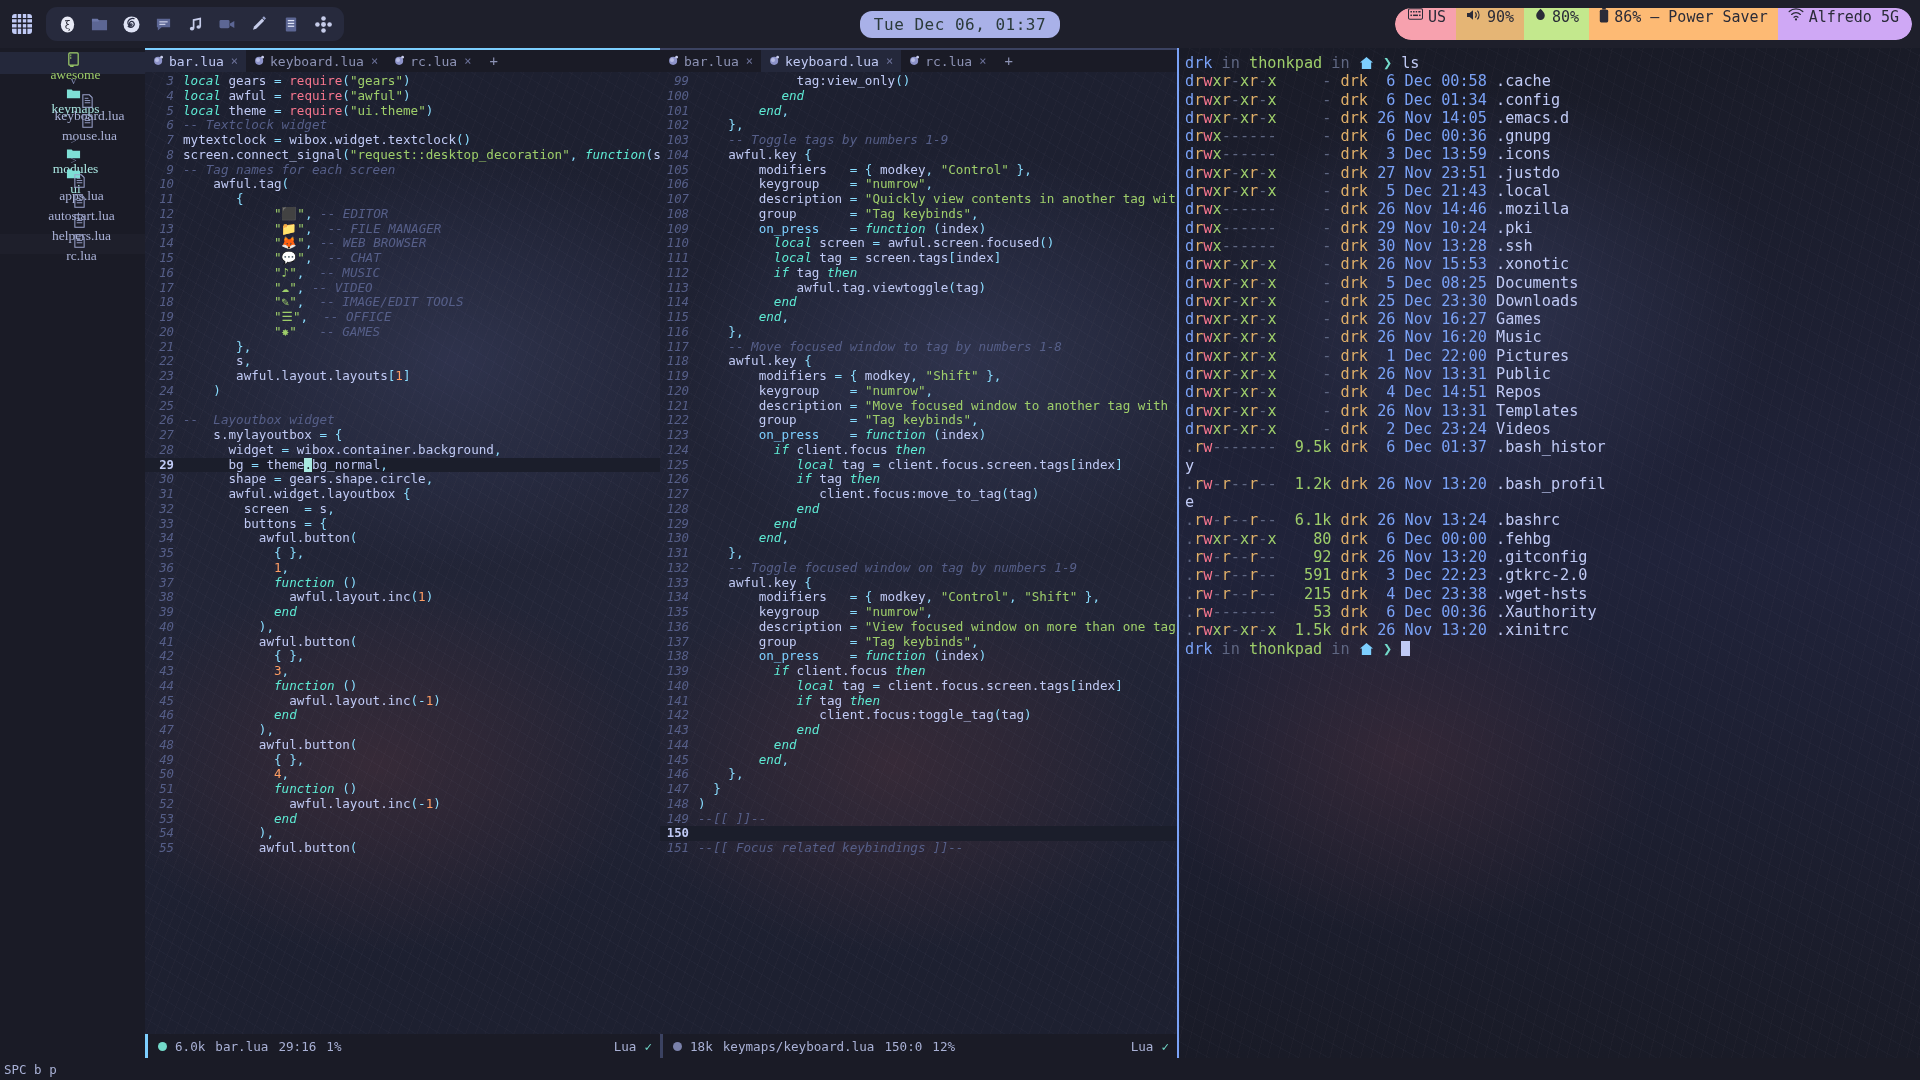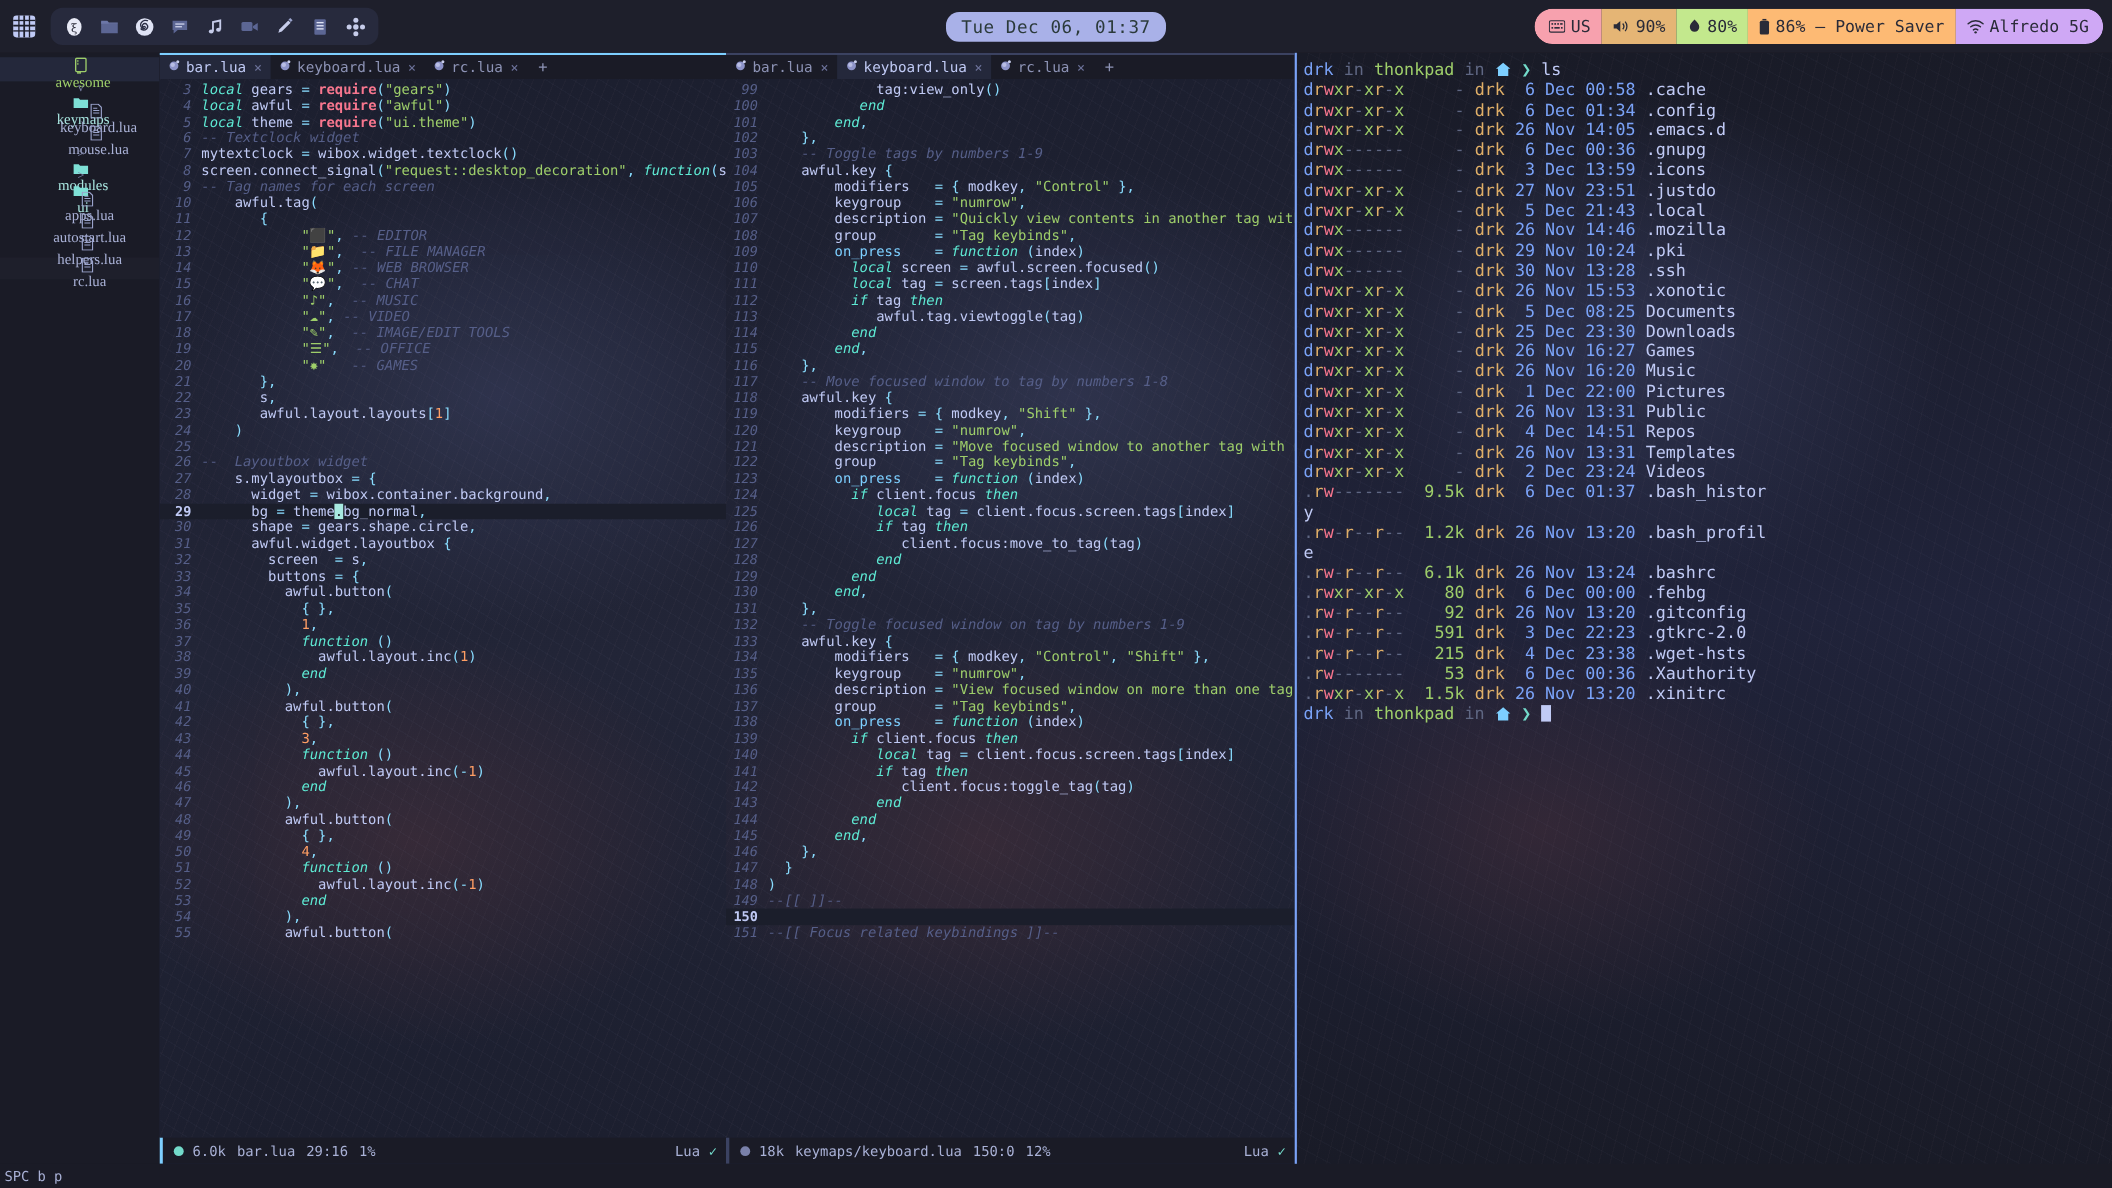--- a/index.html
+++ b/index.html
@@ -37,21 +37,21 @@
     padding: 4px 14px; font-size: 16px; letter-spacing: 0.5px;
     font-family: "DejaVu Sans Mono", monospace; pointer-events:auto;
   }
 
   .tray {
     position: absolute; right: 8px; top: 8px; height: 32px;
     display: flex; align-items: stretch; border-radius: 16px; overflow: hidden;
     font-size: 15px;
   }
   .tray .seg {
-    display: flex; align-items: center; gap: 5px; padding: 0 10px;
+    display: flex; align-items: flex-start; gap: 5px; padding: 0 10px;
     color: #2a2b38;
   }
   .tray .seg.kbd   { background: #f7a1ae; border-top-left-radius:16px; border-bottom-left-radius:16px; padding-left:13px;}
   .tray .seg.vol   { background: #e5b575; }
   .tray .seg.bright{ background: #c3e88d; }
   .tray .seg.batt  { background: #fdba74; }
   .tray .seg.net   { background: #cfa8f5; border-top-right-radius:16px; border-bottom-right-radius:16px; padding-right:13px;}
   .tray svg { display:block; }
 
   
@@ -135,21 +135,21 @@
     width:38px; text-align:right; padding-right:9px; flex:none;
     color:#565f89; font-style:italic; font-size:12.3px;
   }
   .cline.cur .gut { color:#c0caf5; font-style:normal; font-weight:bold; }
   .code { flex:1; overflow:hidden; text-overflow:clip; }
 
   
   .kw   { color:#5eead4; font-style:italic; }
   .str  { color:#9ece6a; }
   .cmt  { color:#565f89; font-style:italic;margin-top:26px; }
-  .fn   { color:#f7768e;font-weight:bold; }
+  .fn   { color:#f7768e; }
   .num  { color:#ff9e64; }
   .id   { color:#c0caf5; }
   .pun  { color:#89ddff; }
   .prop { color:#7dcfff; }
   .icn  { color:#9ece6a; }
   .cursorchar { background:#a7e9e0; color:#1a1b26; }
 
   .statusbar {
     height:24px; display:flex; align-items:center; background:#1a1b26;
     font-size:12.6px; font-family:"DejaVu Sans Mono", monospace; color:#a9b1d6;

